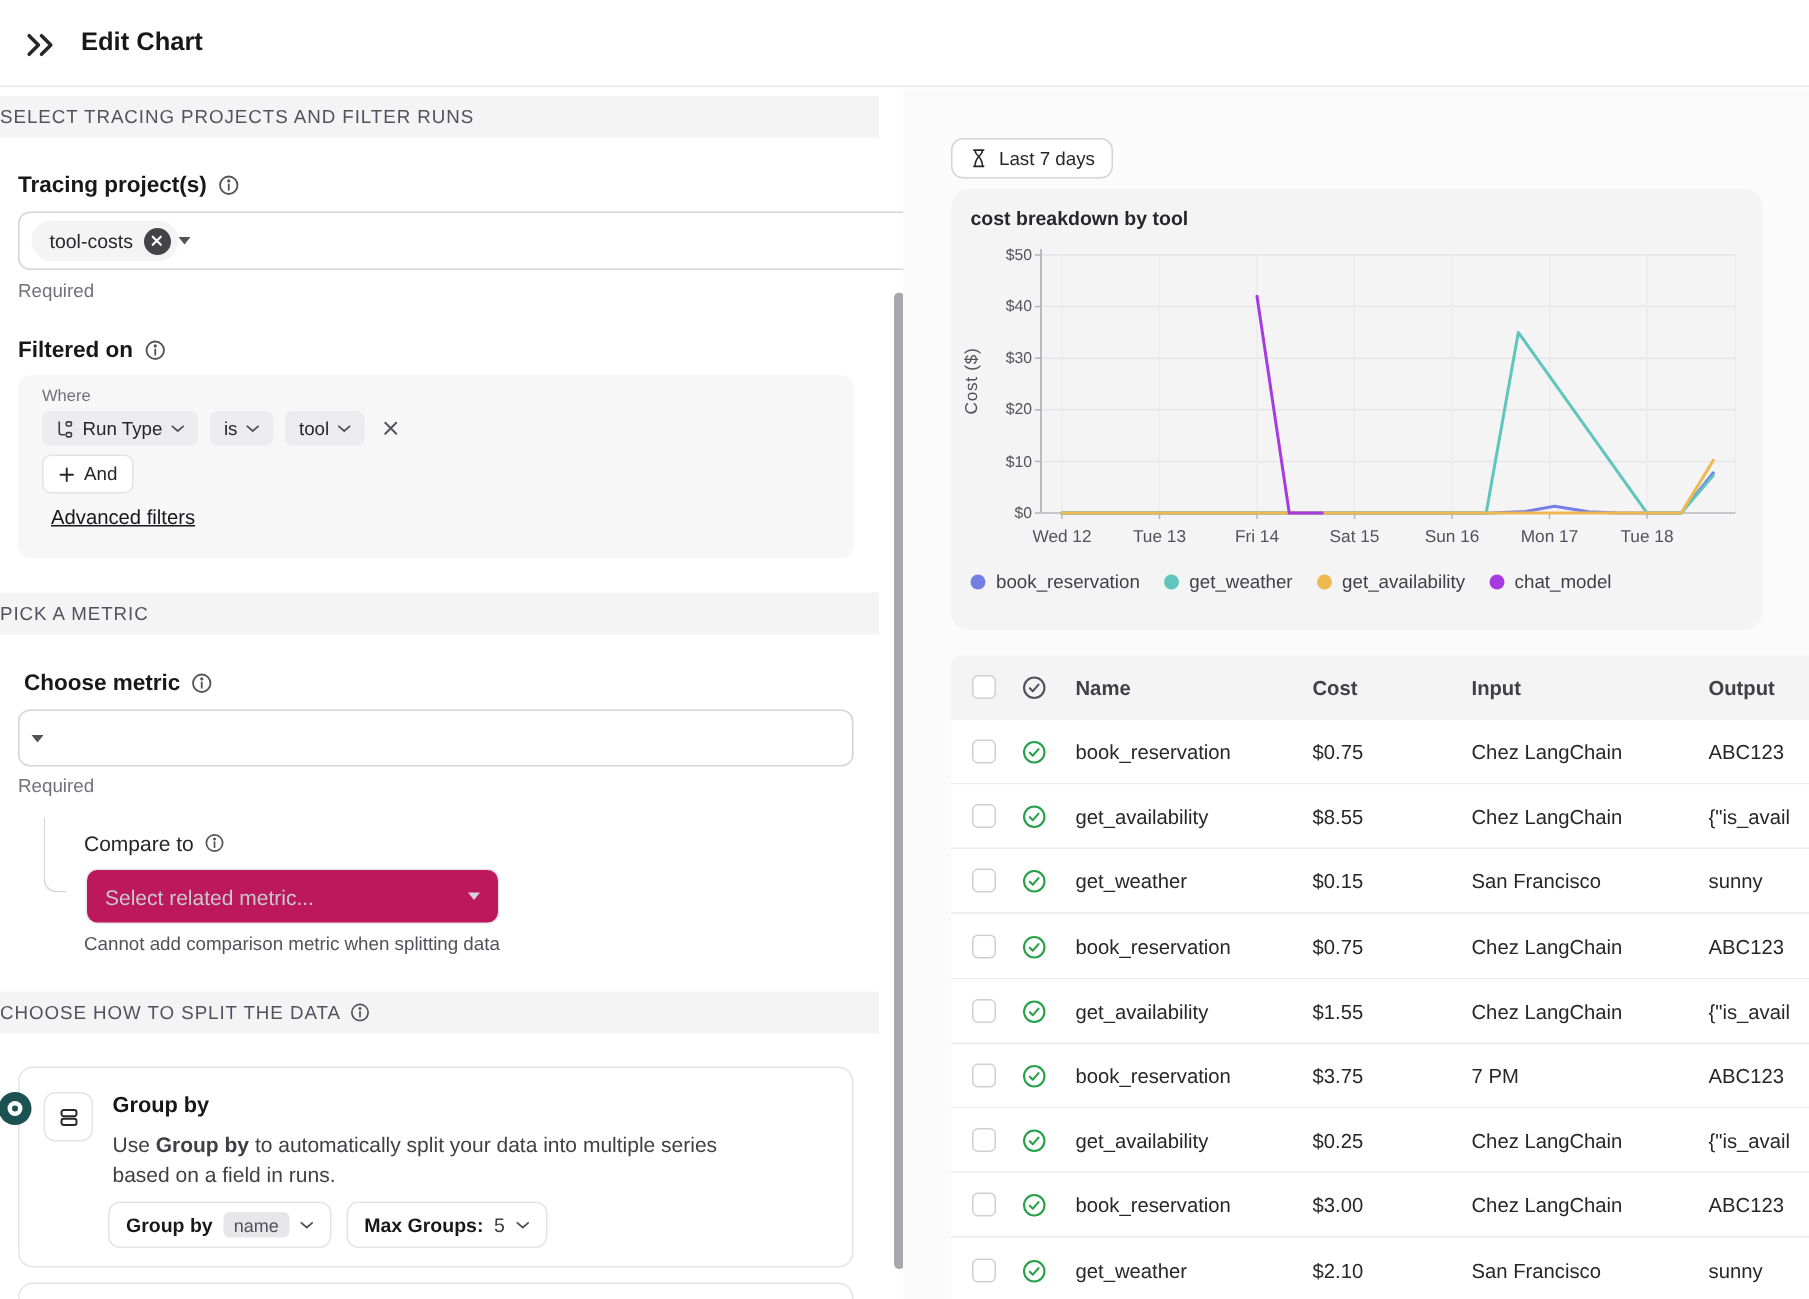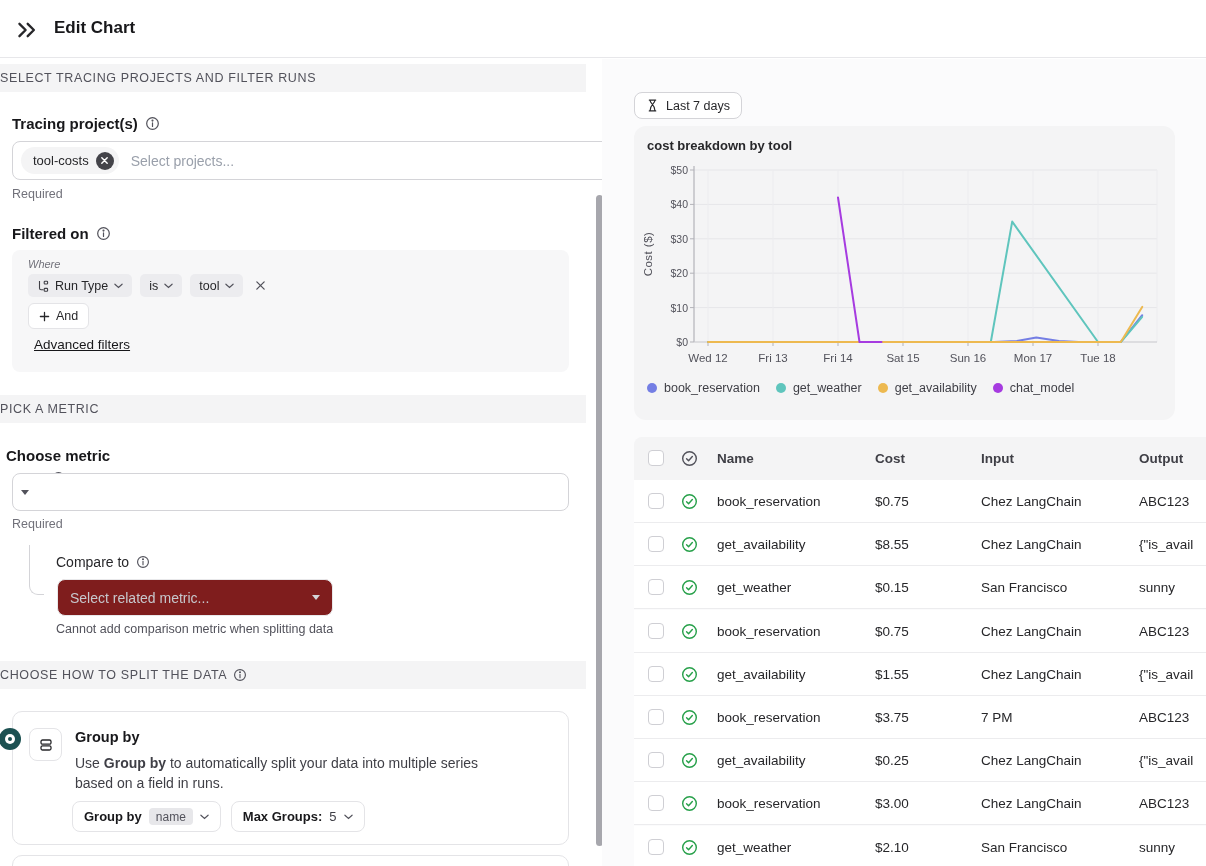--- a/index.html
+++ b/index.html
@@ -23,21 +23,21 @@
   .placeholder { color:#9aa0ab; font-size:14px; margin-left:12px; flex:1; }
   .caret-solid { width:0; height:0; border-left:4.5px solid transparent; border-right:4.5px solid transparent; border-top:5.5px solid #52525b; }
   .required { font-size:12.5px; color:#71717a; }
   .filter-panel { background:#f7f7f8; border-radius:8px; }
   .where-label { font-size:11px; color:#71717a; }
   .fchip { background:#ececef; border-radius:5px; height:23px; display:inline-flex; align-items:center; gap:6px; padding:0 9px; font-size:12.5px; color:#27272a; cursor:pointer; }
   .chev { width:9px; height:6px; color:#52525b; display:inline-flex; }
   .and-btn { background:#fff; border:1px solid #e4e4e7; border-radius:6px; height:22px; display:inline-flex; align-items:center; gap:6px; padding:12px 10px; font-size:12.5px; color:#27272a; cursor:pointer; }
   .adv-link { font-size:13.5px; color:#18181b; text-decoration:underline; cursor:pointer; }
   .connector { border-left:1.5px solid #d4d4d8; border-bottom:1.5px solid #d4d4d8; border-bottom-left-radius:9px; }
-  .dis-select { border:1px solid #e8e8ea; border-radius:8px; background:#7f1d1d; display:flex; align-items:center; padding:0 12px; }
+  .dis-select { border:1px solid #e8e8ea; border-radius:8px; background:#be185d; display:flex; align-items:center; padding:0 12px; }
   .dis-placeholder { color:#c7c8cd; font-size:14px; flex:1; }
   .note { font-size:12.5px; color:#52525b; }
   .split-card { background:#fff; border:1px solid #e4e4e7; border-radius:10px; }
   .icon-box { width:33px; height:33px; border:1px solid #e4e4e7; border-radius:8px; display:flex; align-items:center; justify-content:center; color:#27272a; }
   .card-title { font-size:14.5px; font-weight:bold; color:#18181b; }
   .card-desc { font-size:14px; color:#3f3f46; line-height:1.45; }
   .pill-btn { background:#fff; border:1px solid #e4e4e7; border-radius:8px; height:31px; display:inline-flex; align-items:center; gap:7px; padding:0 11px; font-size:13px; color:#18181b; cursor:pointer; }
   .pill-btn b { font-weight:bold; }
   .mini-chip { background:#e7e7ea; border-radius:4px; padding:1.5px 7px; font-size:12px; color:#52525b; }
   .radio-sel { width:22px; height:22px; border-radius:50%; background:#1c5152; position:relative; cursor:pointer; }
@@ -95,38 +95,37 @@
 
 <div class="abs select-box" style="left:12px; top:141px; width:641px; height:39px;">
   <span class="chip">
     <span>tool-costs</span>
     <span class="chip-x">
       <svg viewBox="0 0 10 10" width="9" height="9" stroke="#fff" stroke-width="1.6" stroke-linecap="round">
           <path d="M2 2l6 6M8 2l-6 6"></path>
         </svg>
     </span>
   </span>
-  <span class="placeholder">Select projects...</span>
   <span class="caret-solid"></span>
 </div>
 <div class="abs required" style="left:12px; top:187px;">Required</div>
 
 <div class="abs field-label" style="left:12px; top:225px;">
   <span>Filtered on</span>
   <span class="info-icon">
     <svg viewBox="0 0 16 16" width="15" height="15" fill="none" stroke="currentColor" stroke-width="1.3">
         <circle cx="8" cy="8" r="6.2"></circle>
         <line x1="8" y1="7.4" x2="8" y2="11.2" stroke-linecap="round"></line>
         <circle cx="8" cy="4.9" r="0.5" fill="currentColor"></circle>
       </svg>
   </span>
 </div>
 
 <div class="abs filter-panel" style="left:12px; top:250px; width:557px; height:122px;">
-  <div class="abs where-label" style="left:16px; top:8px;font-style:italic;">Where</div>
+  <div class="abs where-label" style="left:16px; top:8px;">Where</div>
   <div class="abs" style="left:16px; top:24px; display:flex; align-items:center; gap:8px;">
     <span class="fchip">
       <svg viewBox="0 0 12 12" width="12" height="12" fill="none" stroke="#3f3f46" stroke-width="1.1">
           <path d="M2.5 1v7.2c0 1 .6 1.6 1.6 1.6h2.4"></path>
           <rect x="7.2" y="1.2" width="3.4" height="2.8" rx="0.8"></rect>
           <rect x="7.2" y="8.4" width="3.4" height="2.8" rx="0.8"></rect>
         </svg>
       <span>Run Type</span>
       <span class="chev">
           <svg viewBox="0 0 10 6" width="9" height="6" fill="none" stroke="currentColor" stroke-width="1.3" stroke-linecap="round">
@@ -162,21 +161,21 @@
       </svg>
     <span>And</span>
   </div>
   <div class="abs adv-link" style="left:22px; top:87px;">Advanced filters</div>
 </div>
 
 <div class="abs band" style="top:395px;">
   <span>PICK A METRIC</span>
 </div>
 
-<div class="abs field-label" style="left:6px; top:447px;flex-direction:column;">
+<div class="abs field-label" style="left:16px; top:447px;">
   <span>Choose metric</span>
   <span class="info-icon">
     <svg viewBox="0 0 16 16" width="15" height="15" fill="none" stroke="currentColor" stroke-width="1.3">
         <circle cx="8" cy="8" r="6.2"></circle>
         <line x1="8" y1="7.4" x2="8" y2="11.2" stroke-linecap="round"></line>
         <circle cx="8" cy="4.9" r="0.5" fill="currentColor"></circle>
       </svg>
   </span>
 </div>
 <div class="abs select-box" style="left:12px; top:473px; width:557px; height:38px;">
@@ -298,21 +297,21 @@
   <div id="y-ticks">
       <div class="abs ytick" style="left: 6px; top: 210px;">$0</div>
       <div class="abs ytick" style="left: 6px; top: 175.6px;">$10</div>
       <div class="abs ytick" style="left: 6px; top: 141.2px;">$20</div>
       <div class="abs ytick" style="left: 6px; top: 106.8px;">$30</div>
       <div class="abs ytick" style="left: 6px; top: 72.4px;">$40</div>
       <div class="abs ytick" style="left: 6px; top: 38px;">$50</div>
     </div>
   <div id="x-ticks">
       <div class="abs xtick" style="left: 42px; top: 226px; text-align: center;">Wed 12</div>
-      <div class="abs xtick" style="left: 107px; top: 226px;">Fri 13</div>
+      <div class="abs xtick" style="left: 107px; top: 226px;">Tue 13</div>
       <div class="abs xtick" style="left: 172px; top: 226px;">Fri 14</div>
       <div class="abs xtick" style="left: 237px; top: 226px;">Sat 15</div>
       <div class="abs xtick" style="left: 302px; top: 226px;">Sun 16</div>
       <div class="abs xtick" style="left: 367px; top: 226px;">Mon 17</div>
       <div class="abs xtick" style="left: 432px; top: 226px;">Tue 18</div>
     </div>
   <div class="abs legend" id="chart-legend">
       <span class="legend-item">
         <span class="legend-dot" style="background: rgb(116, 126, 228);"></span>
         <span>book_reservation</span>

